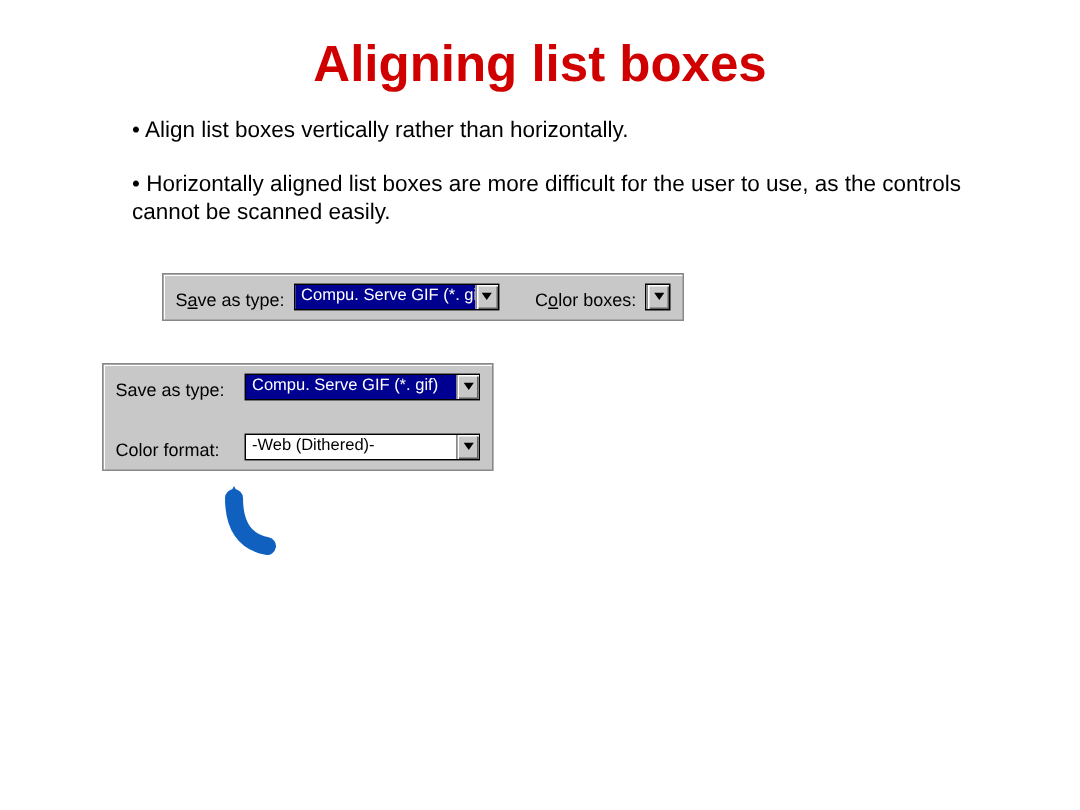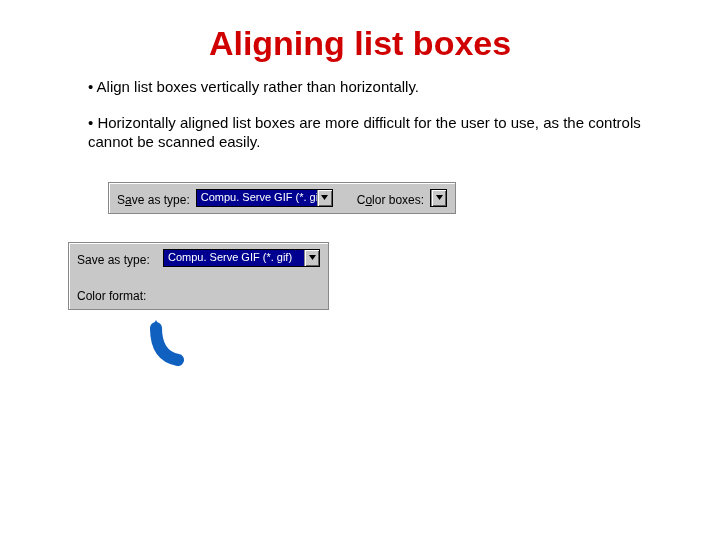--- a/index.html
+++ b/index.html
@@ -129,20 +129,28 @@
           <div class="val">Compu. Serve GIF (*. gif)</div>
           <div class="btn">
             <svg viewBox="0 0 7 5">
                 <path d="M0 0 L7 0 L3.5 5 Z" fill="#000"></path>
               </svg>
           </div>
         </div>
       </div>
       <div class="row row2">
         <span class="lbl" style="width:80px">Color format:</span>
+        <div class="combo">
+          <div class="val">-Web (Dithered)-</div>
+          <div class="btn">
+            <svg viewBox="0 0 7 5">
+                <path d="M0 0 L7 0 L3.5 5 Z" fill="#000"></path>
+              </svg>
+          </div>
+        </div>
       </div>
     </div>
 
     <div class="arrow">
       <svg width="50" height="50" viewBox="0 0 50 50">
         <path d="M12 5 L24 5 L18 -6 Z" transform="translate(0,10)" fill="#1060c0"></path>
         <path d="M18 12 Q18 40 40 44" stroke="#1060c0" stroke-width="12" fill="none" stroke-linecap="round"></path>
       </svg>
     </div>
 

